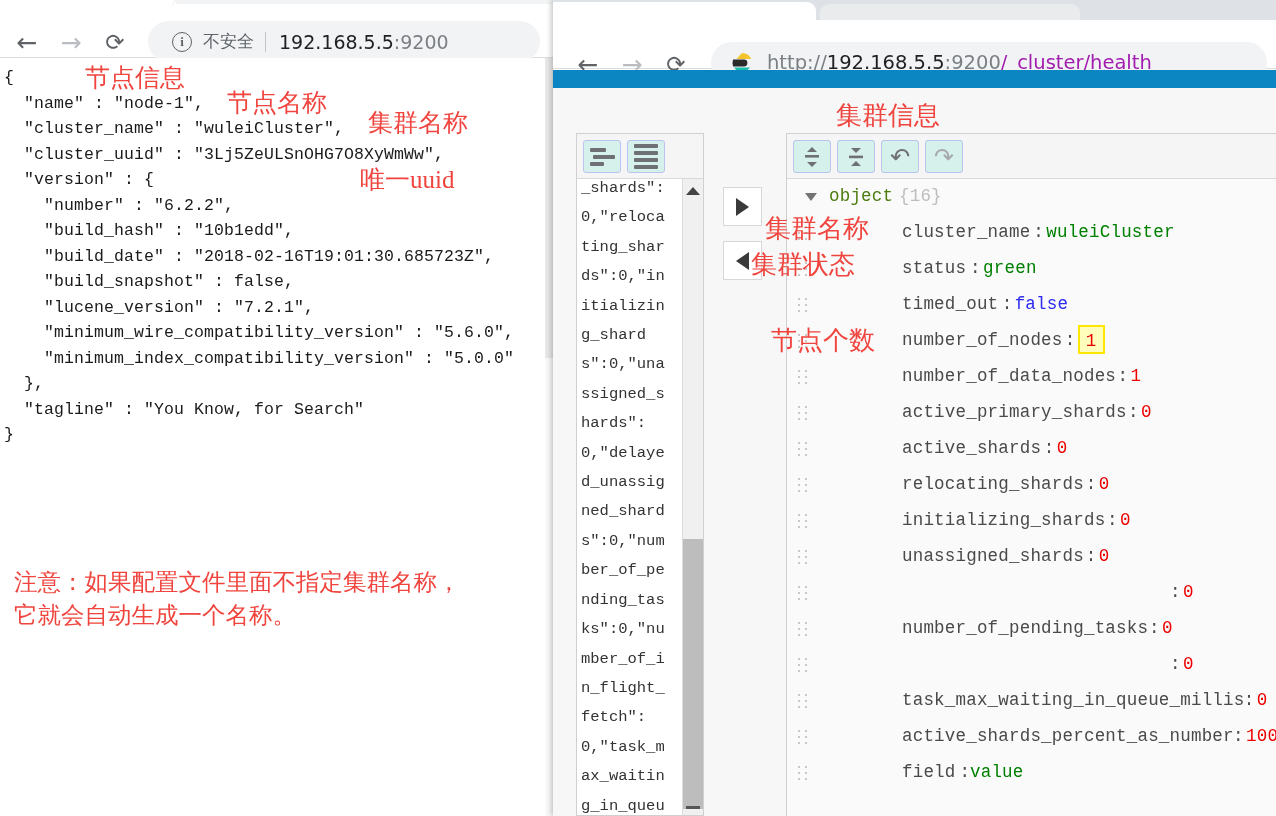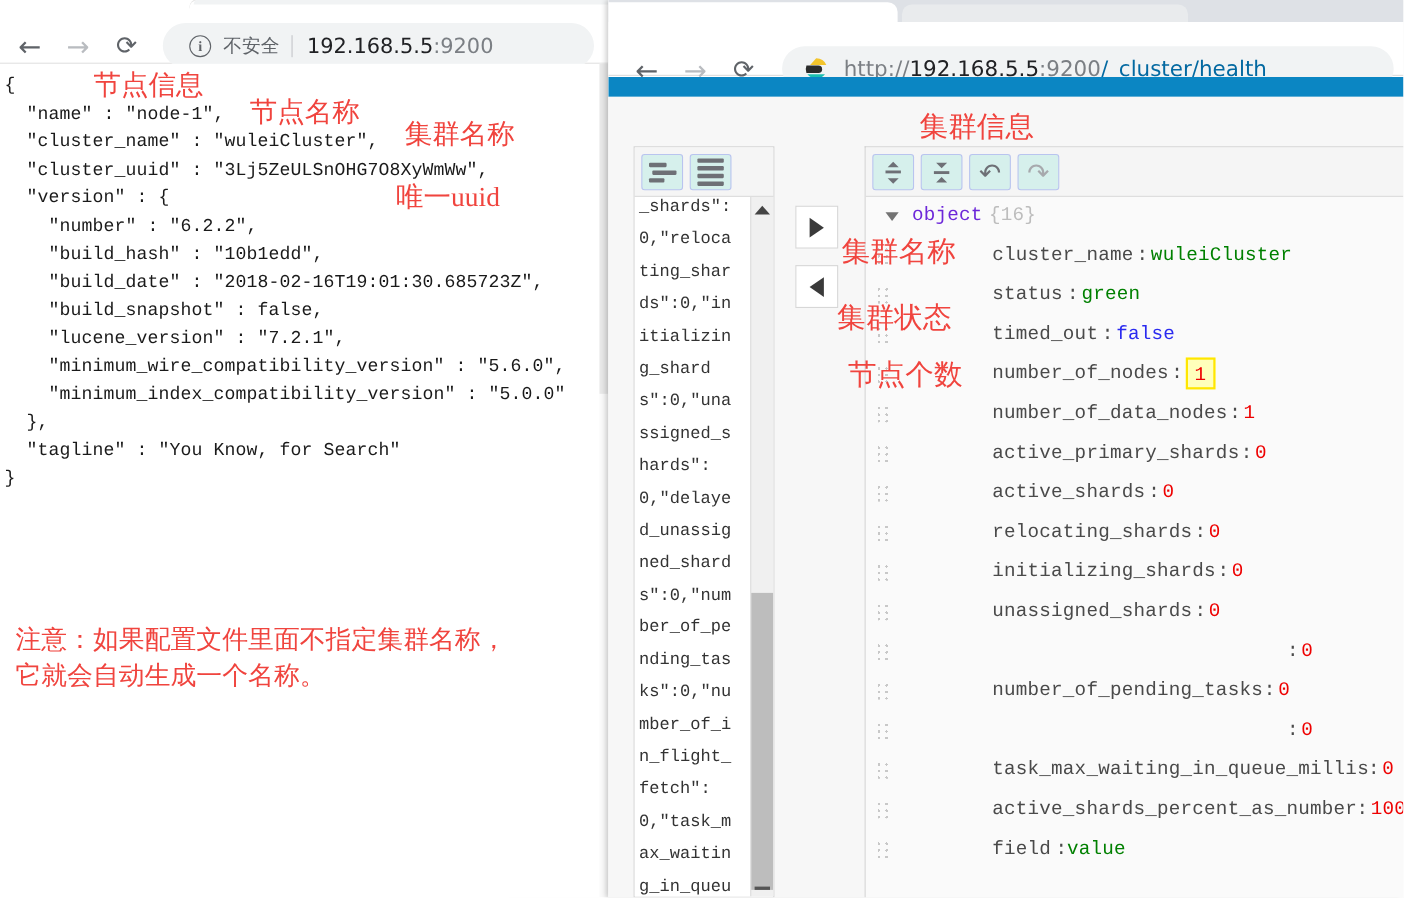--- a/index.html
+++ b/index.html
@@ -125,21 +125,21 @@
   }
   .es-favicon{
     margin-left:20px;width:22px;height:22px;position:relative;flex:none;
   }
   .rw-url{
     margin-left:14px;font-size:19.5px;white-space:nowrap;color:#202124;
     font-family:"DejaVu Sans",sans-serif;
   }
   .rw-url .scheme{color:#7b7f84;}
   .rw-url .port{color:#7b7f84;}
-  .rw-url .path{color:#0369a1;}
+  .rw-url .path{color:#a21caf;}
 
   .blue-bar{
     position:absolute;left:0;top:70px;width:723px;height:18px;background:#0b86c3;
   }
   .rw-page{
     position:absolute;left:0;top:88px;width:723px;height:728px;background:#f7f7f7;
   }
 
   
   .rann{
@@ -239,21 +239,21 @@
   }
   .tri-down{
     position:absolute;left:18px;top:14px;width:0;height:0;
     border-left:6px solid transparent;border-right:6px solid transparent;
     border-top:8px solid #737373;
   }
   .tree-mono{
     font-family:"Liberation Mono","DejaVu Sans Mono",monospace;
     font-size:17.5px;color:#4a4a4a;letter-spacing:0.2px;
   }
-  .root-type{position:absolute;left:42px;top:7px;color:#6d28d9;font-family:Liberation Mono, monospace;}
+  .root-type{position:absolute;left:42px;top:7px;color:#4d7c0f;font-family:Liberation Mono, monospace;}
   .root-count{position:absolute;left:112px;top:7px;color:#bdbdbd;}
 
   .tree-row{
     position:absolute;left:0;width:489px;height:36px;
     display:flex;align-items:center;
   }
   .dots{
     position:absolute;left:10px;top:10px;width:13px;height:15px;
     background-image:
       radial-gradient(circle 1.2px at 2px 2px,#c8c8c8 99%,transparent 0),
@@ -539,18 +539,18 @@
                 <span class="tree-mono r-key">field</span>
                 <span class="tree-mono r-colon" style="left: 172.6px;">:</span>
                 <span class="tree-mono r-val v-str" style="left: 183px;">value</span>
               </div>
             </div>
 
         </div>
       </div>
 
       <div class="rann" style="left:212px;top:128px;">集群名称</div>
-      <div class="rann" style="left:208px;top:164px;margin-top:24px;">集群状态</div>
+      <div class="rann" style="left:198px;top:164px;">集群状态</div>
       <div class="rann" style="left:218px;top:240px;">节点个数</div>
 
     </div>
   </div>
 </div>
 
 </body></html>

